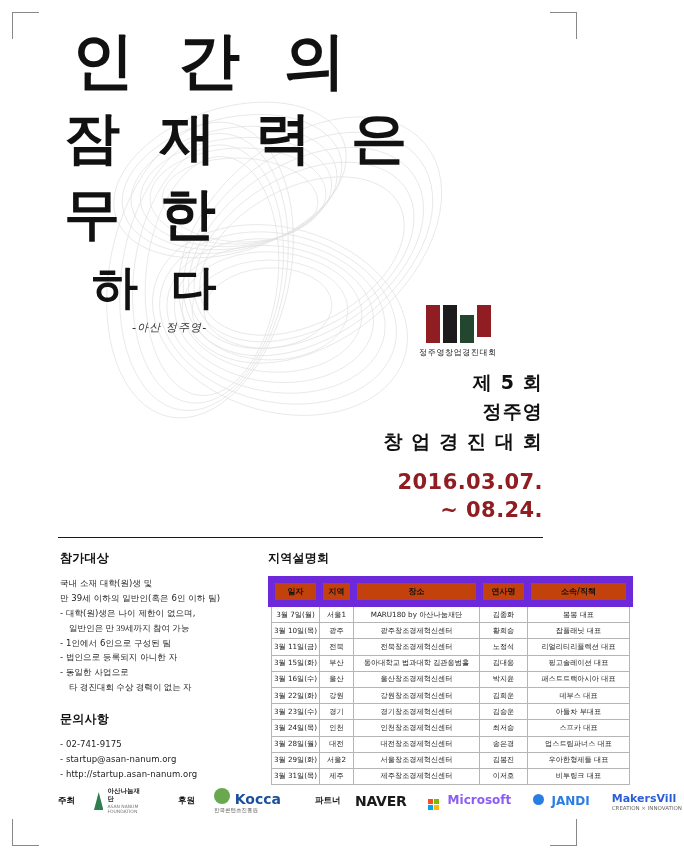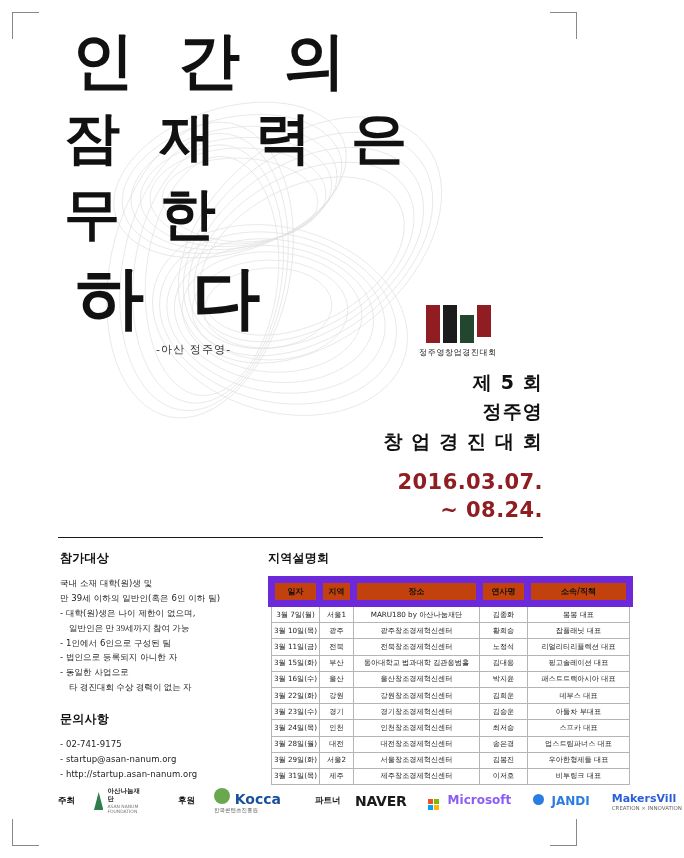--- a/index.html
+++ b/index.html
@@ -46,27 +46,28 @@
     font-family: "DejaVu Sans", "Liberation Sans", sans-serif;
     font-weight: bold;
     color: #111;
     letter-spacing: 0.18em;
     line-height: 1.0;
     white-space: nowrap;
   }
   .hl1 { font-size: 62px; margin-left: 16px; margin-bottom: 18px;}
   .hl2 { font-size: 56px; margin-left: 8px; margin-bottom: 20px;}
   .hl3 { font-size: 56px; margin-left: 8px; margin-bottom: 22px;}
-  .hl4 { font-size: 68px; margin-left: 20px; }
+  .hl4 { font-size: 46px; margin-left: 36px; }
   .hl-sub {
     margin-top: 10px;
-    margin-left: 100px;
+    margin-left: 76px;
     font-size: 11px;
     letter-spacing: 0.1em;
     color: #333;
+    font-style: italic;
   }
 
   
   .swirl {
     position: absolute;
     left: 80px;
     top: 60px;
     width: 420px;
     height: 420px;
     opacity: 0.55;

